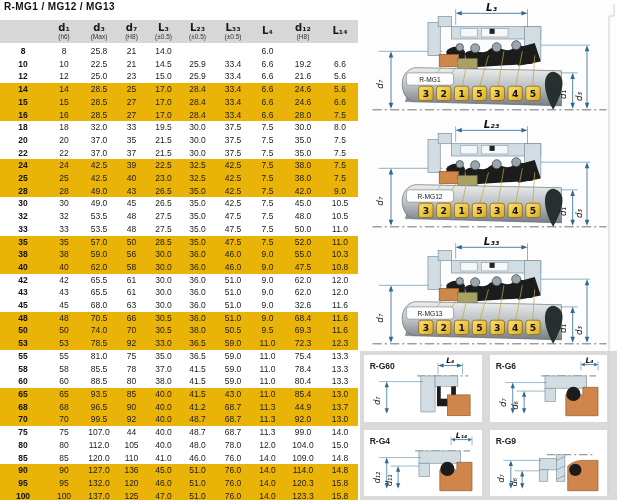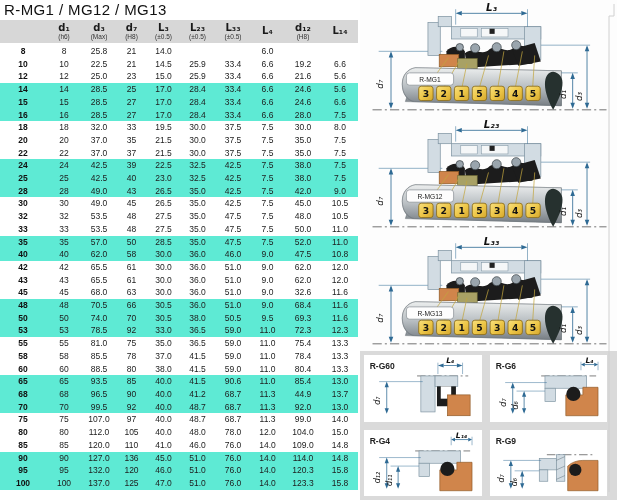--- a/index.html
+++ b/index.html
@@ -1,27 +1,27 @@
 <!DOCTYPE html>
 <html><head>
 <meta charset="utf-8">
 <style>
   html,body{margin:0;padding:0;}
   body{width:617px;height:500px;font-family:"Liberation Sans",sans-serif;background:#ffffff;overflow:hidden;}
   .page{display:flex;width:617px;height:500px;position:relative;}
   .left{width:360px;flex:0 0 360px;}
-  .page-title{font-size:15px;font-weight:normal;color:#111;margin:1px 0 2px 4px;letter-spacing:.4px;height:17px;}
+  .page-title{font-size:10px;font-weight:bold;color:#111;margin:1px 0 2px 4px;letter-spacing:.4px;height:17px;}
   table.dims{border-collapse:collapse;table-layout:fixed;width:358px;}
   table.dims th{background:#d7d7d7;height:23px;vertical-align:middle;padding:0;border-bottom:2px solid #fff;}
   th.corner{background:linear-gradient(to bottom right,#b3b3b3 47%,#d7d7d7 48%);}
   .h-main{font-family:"DejaVu Sans",sans-serif;font-size:10px;font-weight:bold;line-height:1.05;text-align:center;color:#1a1a1a;}
   .h-sub{font-size:6.5px;font-weight:normal;line-height:1.1;text-align:center;color:#333;}
   table.dims td{height:12.7px;line-height:12.7px;font-size:8.5px;text-align:center;padding:0;color:#1c1c1c;white-space:nowrap;}
   table.dims td:first-child{font-weight:bold;color:#111;}
-  table.dims tr.band{background:#5eead4;}
+  table.dims tr.band{background:#eab308;}
   .right{width:257px;flex:0 0 257px;position:relative;background:#fdfdfd;}
   .diagram-box{height:117px;}
   .diagram-box svg{display:block;width:257px;height:117px;}
   .detail-grid{display:grid;grid-template-columns:1fr 1fr;grid-template-rows:1fr 1fr;gap:8px;background:#dadada;padding:4px 10px 4px 4px;height:141px;}
   .detail-panel{background:#ffffff;}
   .detail-panel svg{display:block;width:100%;height:100%;}
   .edge-deco{position:absolute;top:0;right:0;}
   
   .dim-line{stroke:#2e6a94;stroke-width:.8;fill:none;}
   .ext-line{stroke:#2e6a94;stroke-width:.5;fill:none;}
@@ -370,20 +370,32 @@
             <td>57.0</td>
             <td>50</td>
             <td>28.5</td>
             <td>35.0</td>
             <td>47.5</td>
             <td>7.5</td>
             <td>52.0</td>
             <td>11.0</td>
           </tr>
           <tr class="band">
+            <td>38</td>
+            <td>38</td>
+            <td>59.0</td>
+            <td>56</td>
+            <td>30.0</td>
+            <td>36.0</td>
+            <td>46.0</td>
+            <td>9.0</td>
+            <td>55.0</td>
+            <td>10.3</td>
+          </tr>
+          <tr class="band">
             <td>40</td>
             <td>40</td>
             <td>62.0</td>
             <td>58</td>
             <td>30.0</td>
             <td>36.0</td>
             <td>46.0</td>
             <td>9.0</td>
             <td>47.5</td>
             <td>10.8</td>
@@ -496,21 +508,21 @@
             <td>80.4</td>
             <td>13.3</td>
           </tr>
           <tr class="band">
             <td>65</td>
             <td>65</td>
             <td>93.5</td>
             <td>85</td>
             <td>40.0</td>
             <td>41.5</td>
-            <td>90.6</td>
+            <td>43.0</td>
             <td>11.0</td>
             <td>85.4</td>
             <td>13.0</td>
           </tr>
           <tr class="band">
             <td>68</td>
             <td>68</td>
             <td>96.5</td>
             <td>90</td>
             <td>40.0</td>
@@ -529,21 +541,21 @@
             <td>48.7</td>
             <td>68.7</td>
             <td>11.3</td>
             <td>92.0</td>
             <td>13.0</td>
           </tr>
           <tr>
             <td>75</td>
             <td>75</td>
             <td>107.0</td>
-            <td>97</td>
+            <td>44</td>
             <td>40.0</td>
             <td>48.7</td>
             <td>68.7</td>
             <td>11.3</td>
             <td>99.0</td>
             <td>14.0</td>
           </tr>
           <tr>
             <td>80</td>
             <td>80</td>

